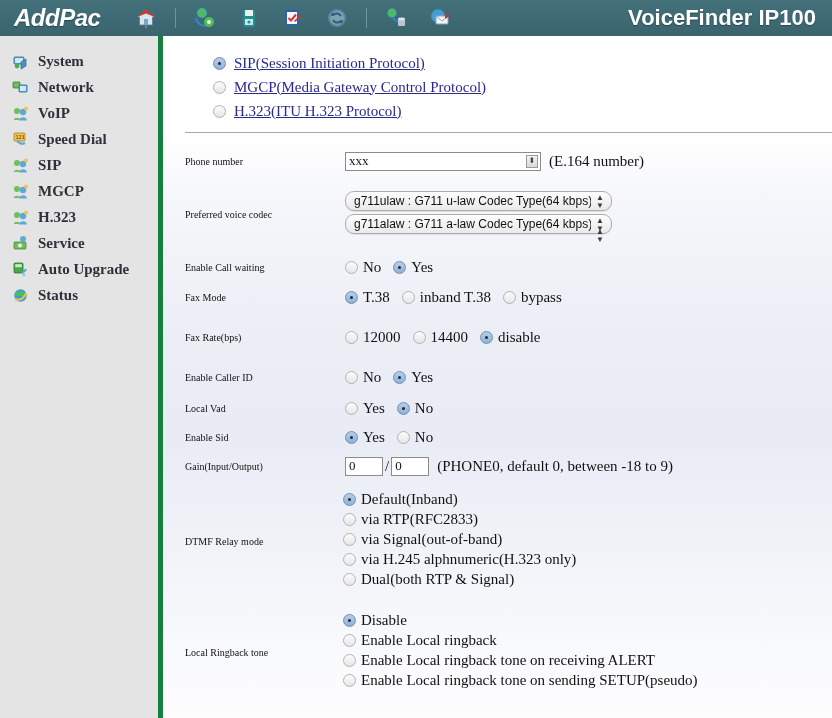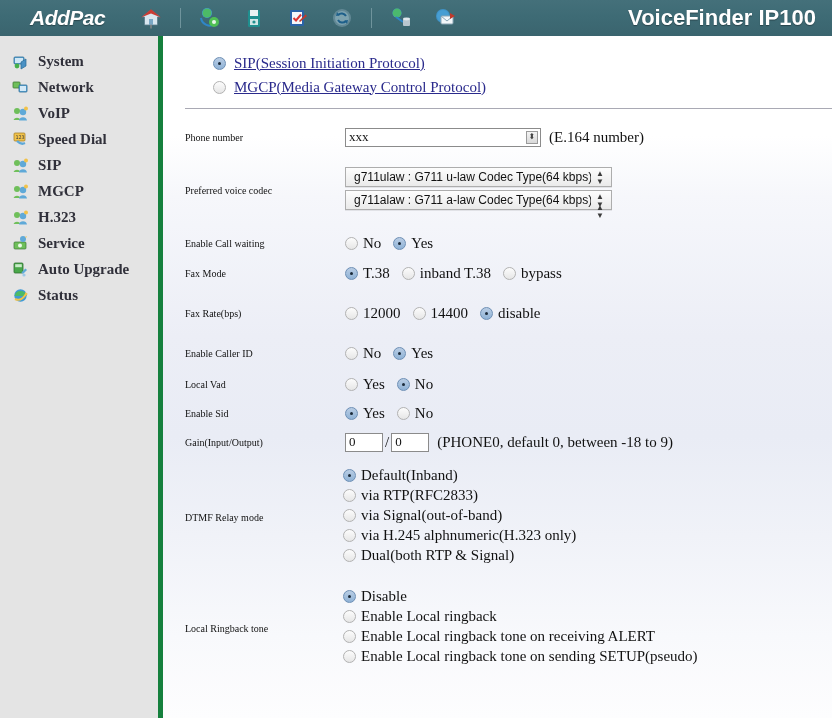--- a/index.html
+++ b/index.html
@@ -18,24 +18,24 @@
     width: 832px;
     background: linear-gradient(to bottom, #44707a 0%, #3e6b75 45%, #3a646e 100%);
     display: flex;
     align-items: center;
     overflow: hidden;
   }
   .brand {
     font-family: "Liberation Sans", "DejaVu Sans", sans-serif;
     font-style: italic;
     font-weight: bold;
-    font-size: 21px;
+    font-size: 24px;
     color: #ffffff;
     letter-spacing: -0.5px;
-    margin-left: 30px;
+    margin-left: 14px;
     text-shadow: 0 1px 1px rgba(0,0,0,0.35);
     white-space: nowrap;
   }
   .toolbar { display: flex; align-items: center; margin-left: 24px; }
   .tb-icon {
     width: 26px; height: 26px;
     margin: 0 9px;
     display: inline-block;
     position: relative;
   }
@@ -224,21 +224,21 @@
   .gain-field { width: 38px; }
   .slash { margin: 0 2px; font-size: 15px; color: #111; }
 
   
   .sel {
     -webkit-appearance: none;
     appearance: none;
     width: 267px;
     height: 20px;
     border: 1px solid #adadad;
-    border-radius: 0;
+    border-radius: 9px;
     background: linear-gradient(to bottom, #fdfdfd, #eaeaea);
     font-family: "Liberation Sans", "DejaVu Sans", sans-serif;
     font-size: 12px;
     color: #111111;
     padding: 0 20px 0 8px;
     margin-bottom: 3px;
     outline: none;
     cursor: pointer;
     box-shadow: 0 1px 0 rgba(0,0,0,0.08);
   }
@@ -472,20 +472,24 @@
 
     <div class="proto-list">
       <div class="proto-row">
         <span class="radio on"></span>
         <span class="proto-link">SIP(Session Initiation Protocol)</span>
       </div>
       <div class="proto-row">
         <span class="radio"></span>
         <span class="proto-link">MGCP(Media Gateway Control Protocol)</span>
       </div>
+      <div class="proto-row">
+        <span class="radio"></span>
+        <span class="proto-link">H.323(ITU H.323 Protocol)</span>
+      </div>
     </div>
 
     <div class="divider"></div>
 
     <div class="form">
 
       <div class="frow" style="height:30px;margin-top:8px;">
         <div class="flabel">Phone number</div>
         <div class="fval">
           <span class="phone-wrap">

